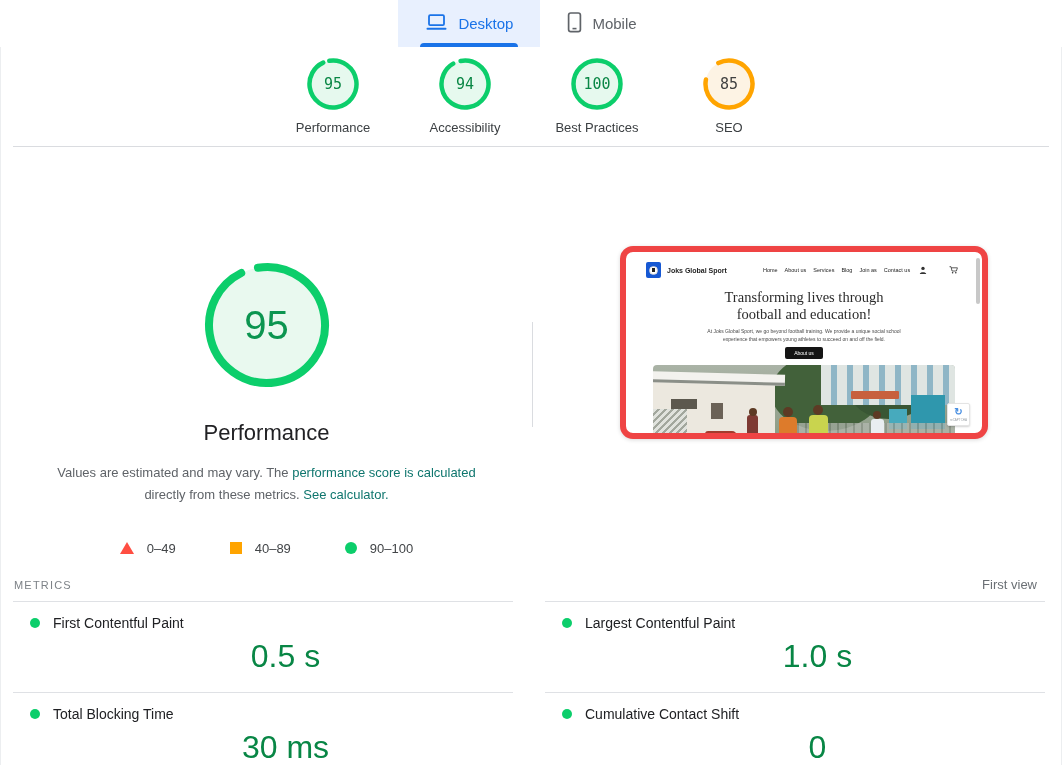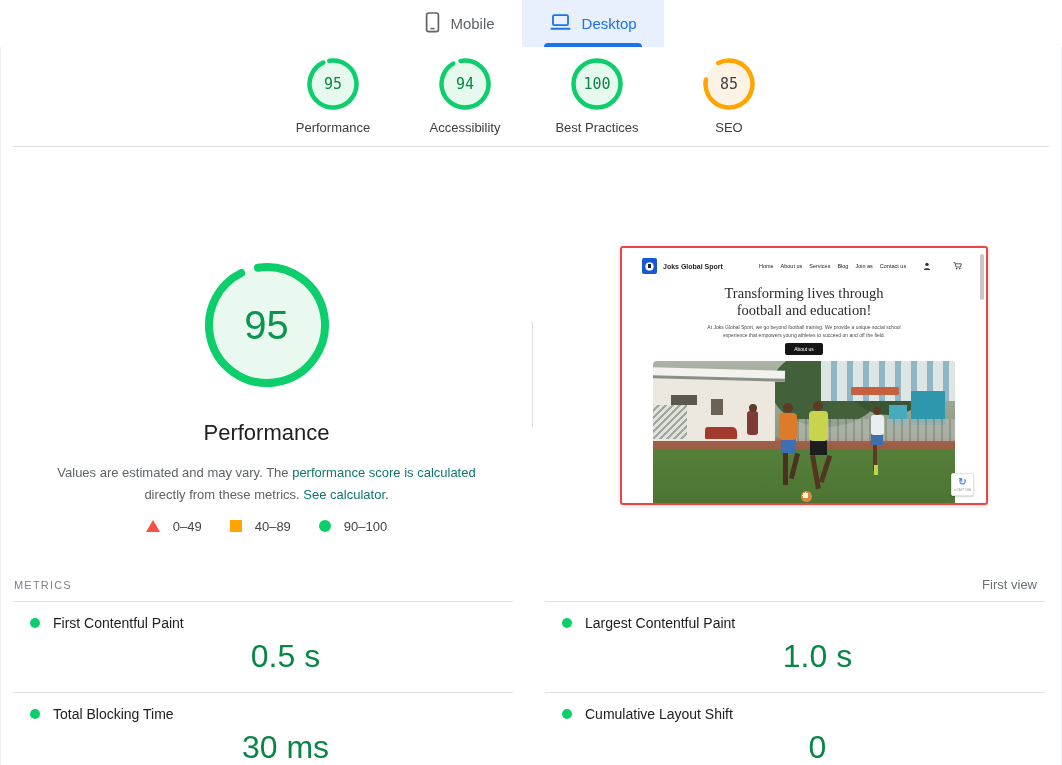--- a/index.html
+++ b/index.html
@@ -41,31 +41,31 @@
     flex-direction:column; align-items:center; padding-top:112px; }
   .vdivider { position:absolute; left:531px; top:175px; width:1px; height:105px; background:#dadce0; }
 
   .gauge-wrap { position:relative; width:132px; height:132px; }
   .gauge-num { position:absolute; inset:0; display:flex; align-items:center; justify-content:center;
     font-size:40px; color:#0c9550; }
   .gauge-title { margin-top:29px; font-size:22px; font-weight:400; color:#212124; }
   .disclaimer { margin-top:16px; width:470px; text-align:center; font-size:13px;
     line-height:1.72; color:#5f6368; }
   .disclaimer a { color:#0f766e; text-decoration:none; cursor:pointer; }
-  .legend { margin-top:12px; display:flex; gap:28px; align-items:center; }
+  .legend { margin-top:34px; display:flex; gap:54px; align-items:center; }
   .legend-item { display:flex; align-items:center; gap:13px; font-size:13px; color:#424548; }
   .lg-tri { width:0; height:0; border-left:7px solid transparent; border-right:7px solid transparent;
     border-bottom:12px solid #ff4e42; }
   .lg-sq { width:12px; height:12px; background:#ffa400; }
   .lg-dot { width:12px; height:12px; border-radius:50%; background:#0cce6b; }
 
   
   .right-col { position:absolute; left:532px; top:0; right:0; }
-  .shot { position:relative; width:368px; height:259px; margin:99px 0 0 87px;
-    background:#fff; border:2px solid #ef4444; border-radius:3px;
+  .shot { position:relative; width:368px; height:193px; margin:99px 0 0 87px;
+    background:#fff; border:6px solid #ef4444; border-radius:13px;
     box-shadow:0 1px 4px rgba(0,0,0,.15); overflow:hidden; cursor:pointer; }
   .site-header { display:flex; align-items:center; height:24px; margin-top:6px; padding:0 16px 0 20px; }
   .site-logo { width:15px; height:16px; background:#1658d3; border-radius:2px;
     display:flex; align-items:center; justify-content:center; flex:none; }
   .site-ball { width:9px; height:9px; border-radius:50%;
     background:radial-gradient(circle at 50% 45%, #222 0 2px, #fff 2px); border:0.5px solid #ddd; }
   .site-brand { font-size:7px; font-weight:bold; color:#1f1f1f; margin-left:6px; white-space:nowrap; }
   .site-nav { display:flex; gap:7px; font-size:5.5px; color:#222; margin-left:36px; white-space:nowrap; }
   .site-icons { margin-left:auto; display:flex; gap:22px; align-items:center; padding-right:8px; }
   .site-icons svg { display:block; }
@@ -134,38 +134,38 @@
   .metric { border-top:1px solid #dfe1e5; padding:13px 0 17px;text-align:center; }
   .metric-top { display:flex; align-items:center; padding-left:17px; }
   .mdot { width:10px; height:10px; border-radius:50%; background:#0cce6b; margin-right:13px; flex:none; }
   .mname { font-size:14px; color:#202124; }
   .mval { margin-left:45px; margin-top:7px; font-size:32px; color:#088645; }
 </style>
 </head>
 <body>
 
 <div class="tabbar">
-  <div class="tab">
-    <span>
-      <svg width="15" height="21" viewBox="0 0 15 21" fill="none">
-        <rect x="1.6" y="1" width="11.8" height="18.6" rx="2.2" stroke="#5f6368" stroke-width="1.7"></rect>
-        <line x1="5.5" y1="16.6" x2="9.5" y2="16.6" stroke="#5f6368" stroke-width="1.6"></line>
-      </svg>
-    </span>
-    <span>Mobile</span>
-  </div>
   <div class="tab active">
     <span>
       <svg width="23" height="19" viewBox="0 0 23 19" fill="none">
         <rect x="4" y="2.2" width="15" height="10" rx="1.2" stroke="#1a73e8" stroke-width="1.8"></rect>
         <rect x="1.5" y="14.8" width="20" height="1.9" rx="0.9" fill="#1a73e8"></rect>
       </svg>
     </span>
     <span>Desktop</span>
     <span class="tab-underline"></span>
+  </div>
+  <div class="tab">
+    <span>
+      <svg width="15" height="21" viewBox="0 0 15 21" fill="none">
+        <rect x="1.6" y="1" width="11.8" height="18.6" rx="2.2" stroke="#5f6368" stroke-width="1.7"></rect>
+        <line x1="5.5" y1="16.6" x2="9.5" y2="16.6" stroke="#5f6368" stroke-width="1.6"></line>
+      </svg>
+    </span>
+    <span>Mobile</span>
   </div>
 </div>
 
 <div class="report">
 
   <div class="scores-row">
 
     <div class="score-item good">
       <div class="score-ring-wrap">
         <svg width="54" height="54" viewBox="0 0 54 54">
@@ -344,18 +344,18 @@
     <div class="metric">
       <div class="metric-top">
         <span class="mdot"></span>
         <span class="mname">Total Blocking Time</span>
       </div>
       <div class="mval">30 ms</div>
     </div>
     <div class="metric">
       <div class="metric-top">
         <span class="mdot"></span>
-        <span class="mname">Cumulative Layout Shift</span>
+        <span class="mname">Cumulative Contact Shift</span>
       </div>
       <div class="mval">0</div>
     </div>
   </div>
 </div>
 
 </body></html>

